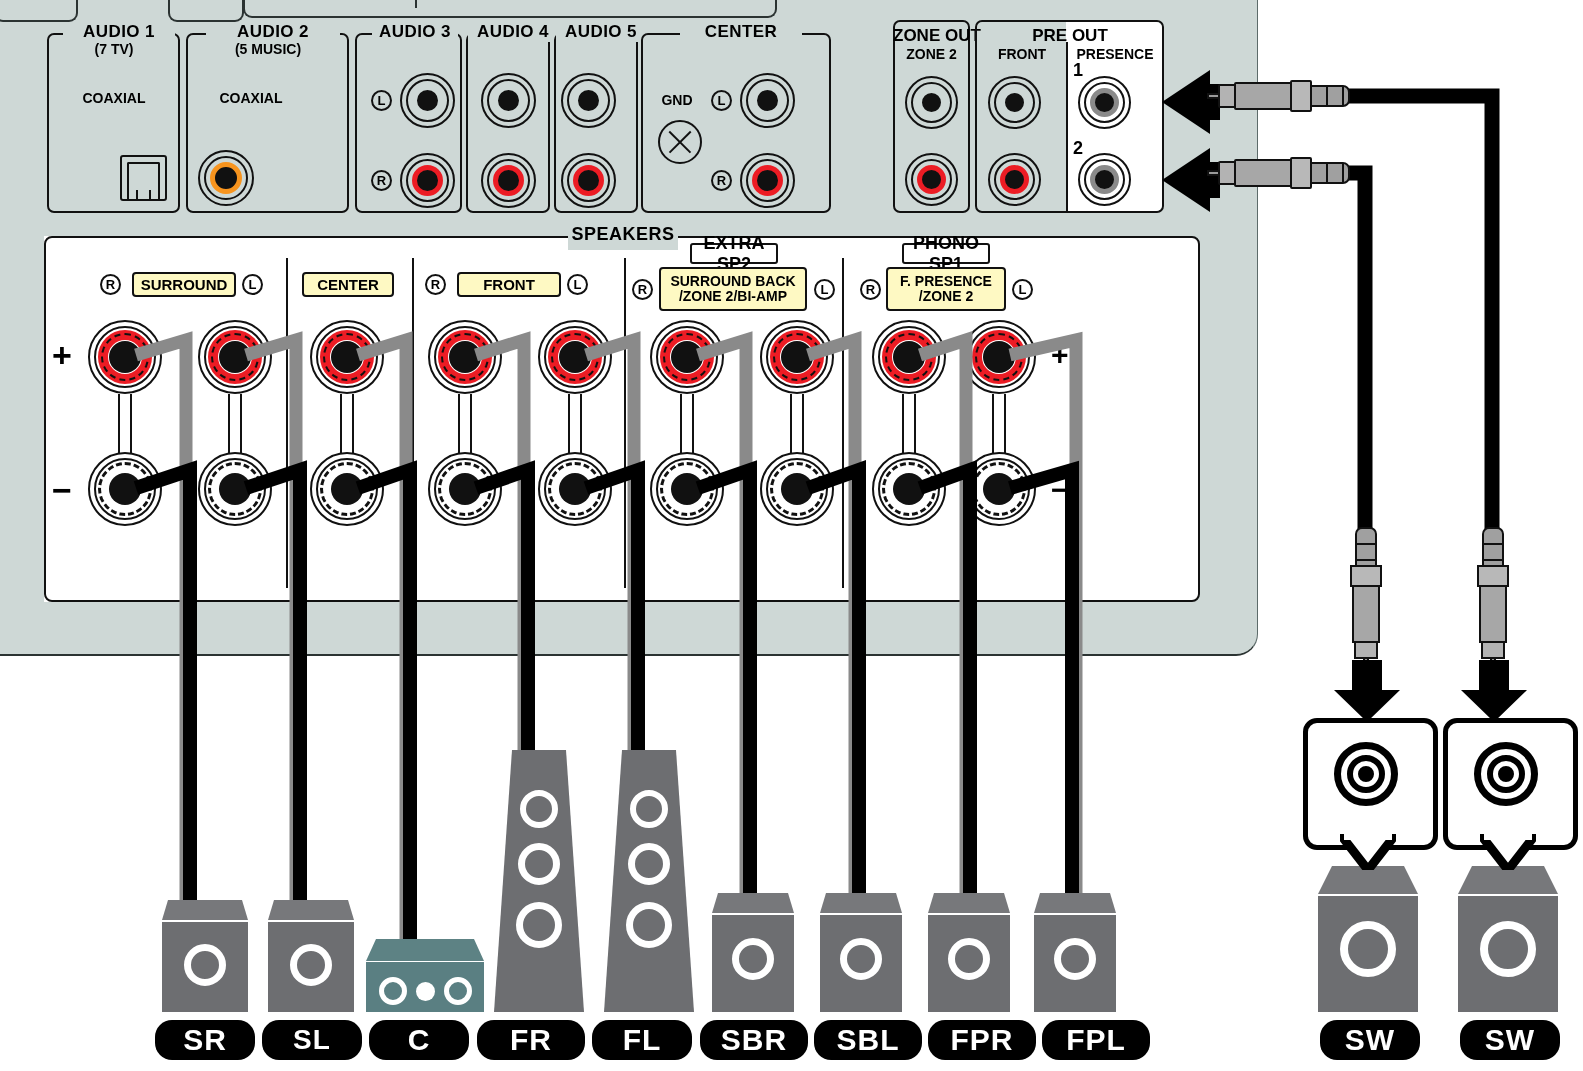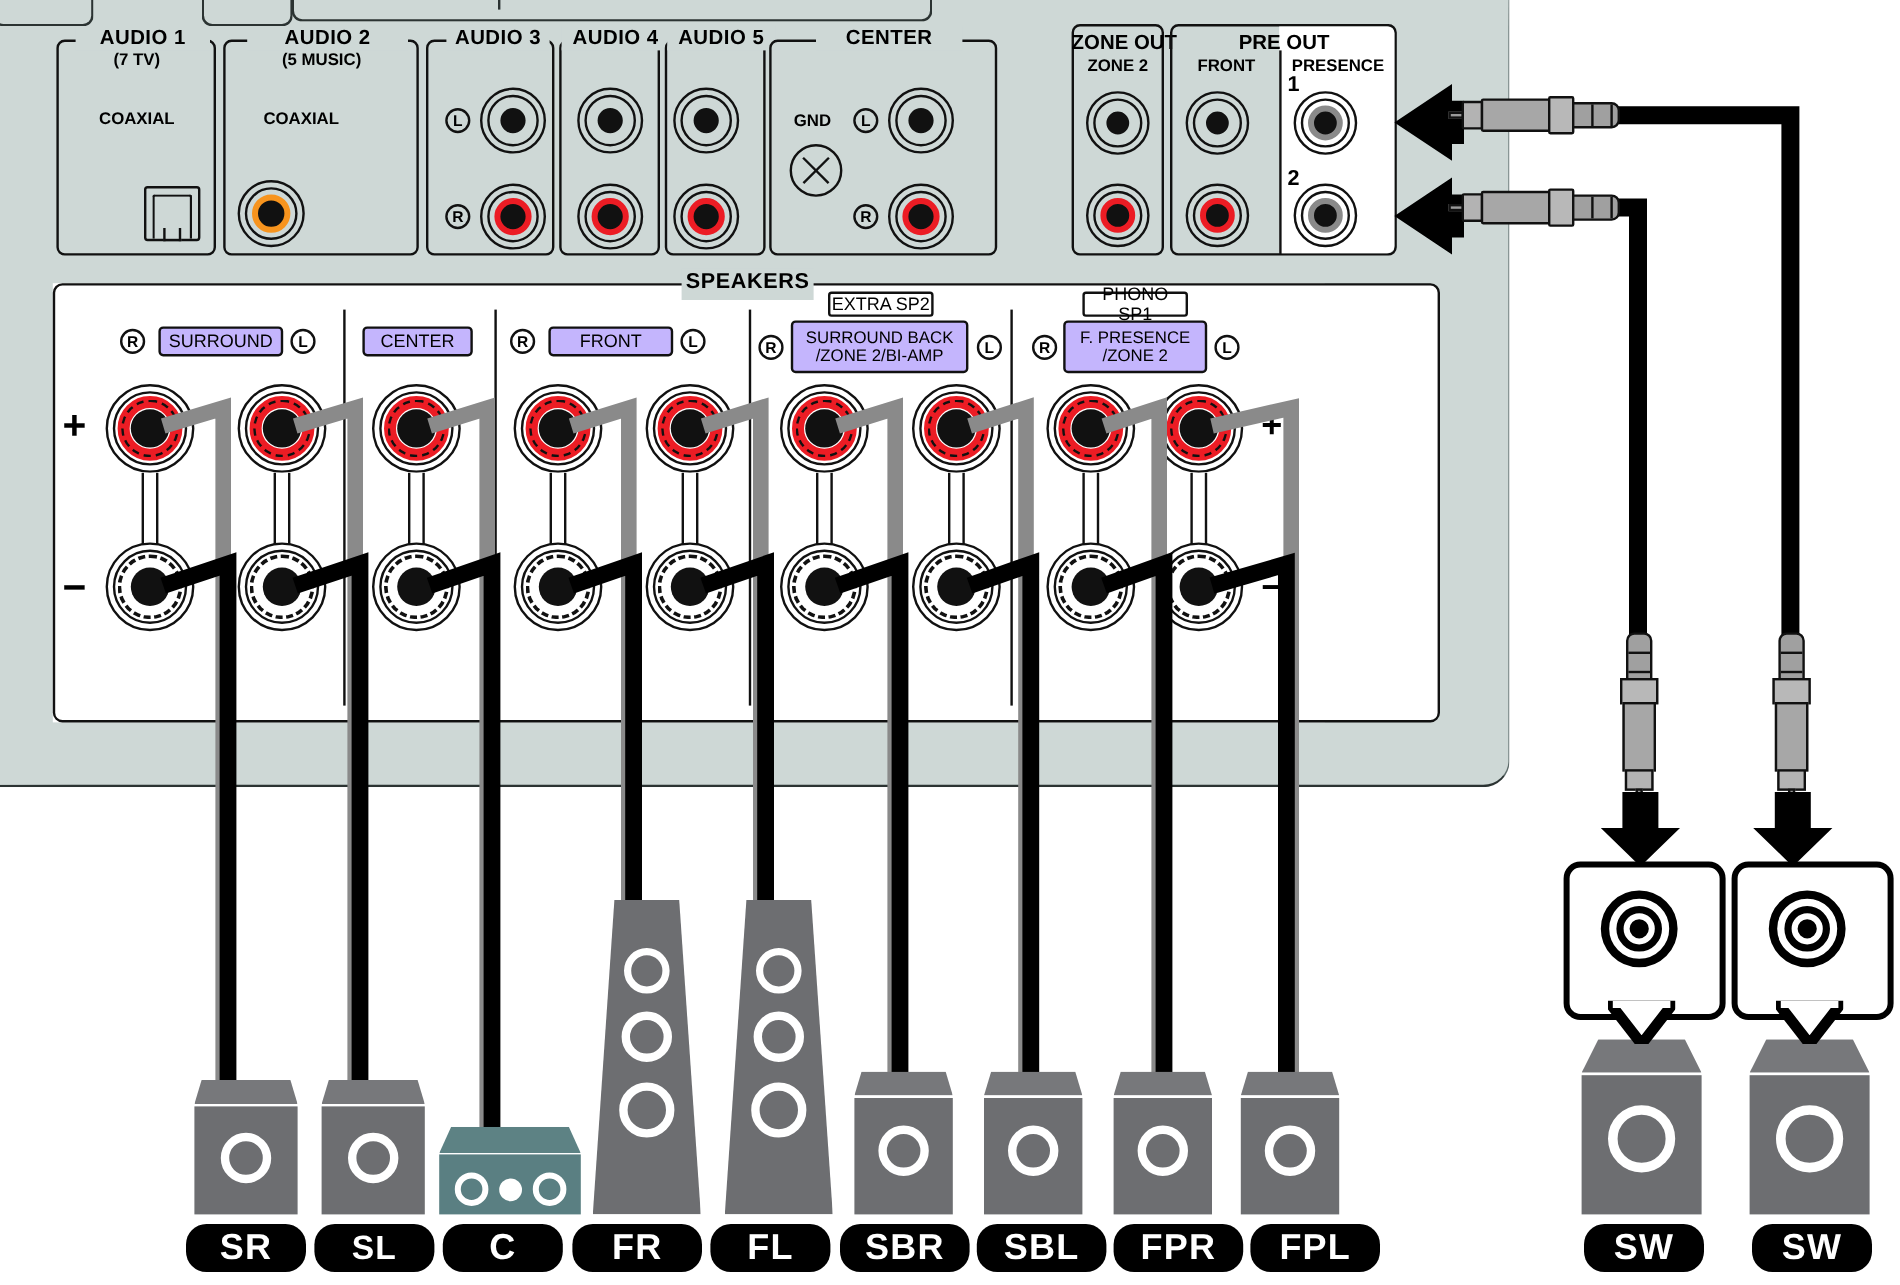--- a/index.html
+++ b/index.html
@@ -48,25 +48,25 @@
   .gnd::before,.gnd::after{content:"";position:absolute;left:50%;top:12%;width:2px;height:76%;
        background:#111;transform-origin:center;}
   .gnd::before{transform:translateX(-50%) rotate(45deg);}
   .gnd::after{transform:translateX(-50%) rotate(-45deg);}
 
   
   #spk{left:44px;top:236px;width:1156px;height:366px;background:#fff;
        border:2px solid #111;border-radius:8px;box-sizing:border-box;}
   #spk-white{left:44px;top:236px;width:1060px;height:366px;background:#fff;}
   .spk-div{position:absolute;width:2px;background:#111;}
-  .term-lbl{position:absolute;border:2px solid #111;border-radius:4px;background:#c4b5fd;
-            font-weight:normal;text-align:center;color:#000;line-height:1.05;
+  .term-lbl{position:absolute;border:2px solid #111;border-radius:4px;background:#fef9c3;
+            font-weight:bold;text-align:center;color:#000;line-height:1.05;
             display:flex;align-items:center;justify-content:center;box-sizing:border-box;}
   .extra-lbl{position:absolute;border:2px solid #111;border-radius:3px;background:#fff;
-             font-size:15px;font-weight:normal;text-align:center;color:#000;
+             font-size:18px;font-weight:bold;text-align:center;color:#000;
              display:flex;align-items:center;justify-content:center;box-sizing:border-box;}
 
   
   .post{position:absolute;width:74px;height:74px;border-radius:50%;box-sizing:border-box;
         border:2px solid #111;background:#fff;}
   .post .ring2{position:absolute;inset:4px;border-radius:50%;border:2px solid #111;}
   .post .knurl{position:absolute;inset:8px;border-radius:50%;border:3px dashed #111;}
   .post .hole{position:absolute;inset:19px;border-radius:50%;background:#111;}
   .post.pos .knurl{border:10px solid #ec1c24;border-style:solid;}
   .post.pos .knurl::after{content:"";position:absolute;inset:-7px;border-radius:50%;

